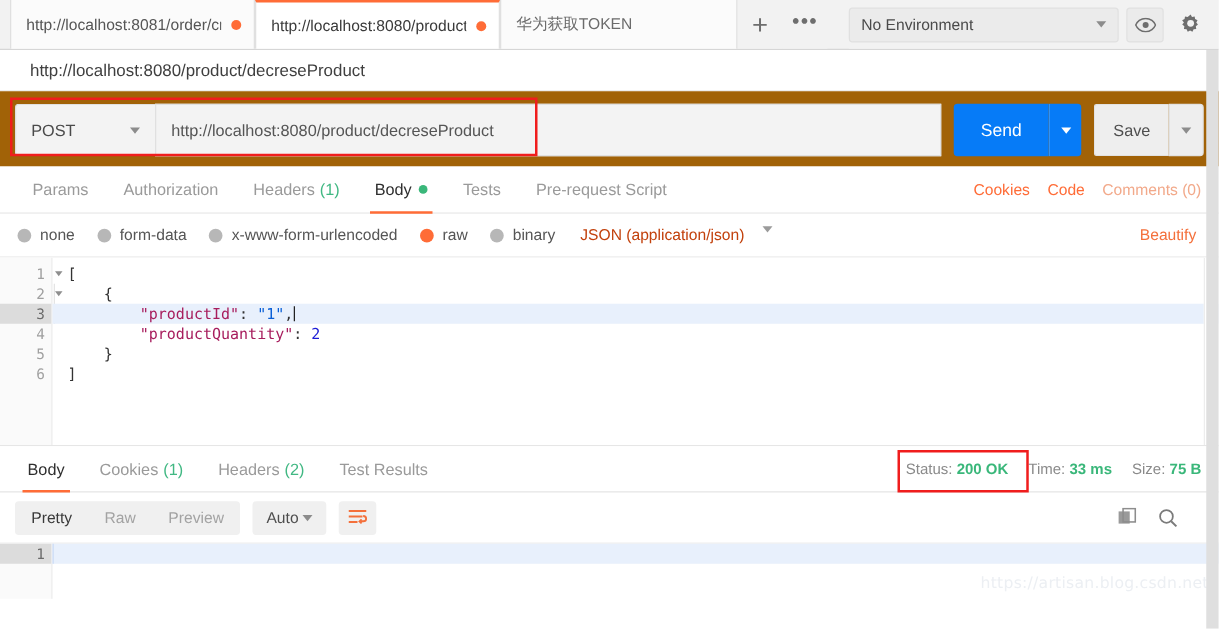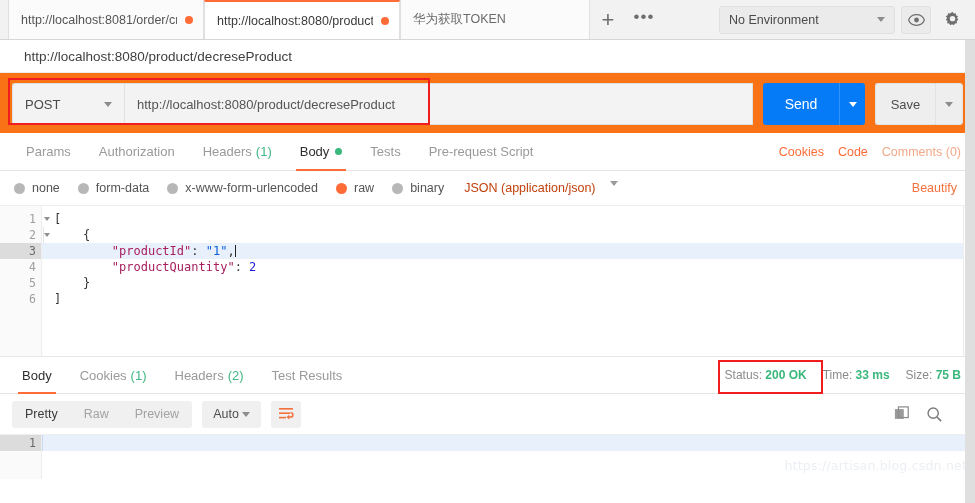--- a/index.html
+++ b/index.html
@@ -66,21 +66,21 @@
 
   .env-area {
     margin-left: auto;
     display: flex; align-items: center;
     gap: 6px;
     padding: 0 8px 0 0;
     background: #f2f2f2;
   }
   .env-select {
     display: flex; align-items: center; justify-content: space-between;
-    width: 176px; height: 28px;
+    width: 216px; height: 28px;
     background: #ebebeb;
     border: 1px solid #e0e0e0;
     border-radius: 3px;
     padding: 0 9px;
     font-size: 12.5px;
     color: #4a4a4a;
     gap: 29px;
   }
   .caret {
     width: 0; height: 0;
@@ -102,21 +102,21 @@
     height: 33px;
     display: flex; align-items: center;
     padding-left: 24px;
     font-size: 13.5px;
     color: #3f3f3f;
     border-bottom: 1px solid #ededed;
     background: #fff;
   }
 
   
-  .urlbar-wrap { position: relative; padding: 10px 12px 8px 12px; background: #f97316; }
+  .urlbar-wrap { position: relative; padding: 10px 12px 8px 12px; background: #a16207; }
   .urlbar { display: flex; align-items: stretch; gap: 0; }
   .method-box {
     display: flex; align-items: center; justify-content: space-between;
     width: 112px; height: 42px;
     background: #f3f3f3;
     border: 1px solid #e0e0e0;
     border-right: none;
     border-radius: 3px 0 0 3px;
     padding: 0 12px;
     font-size: 13px;

